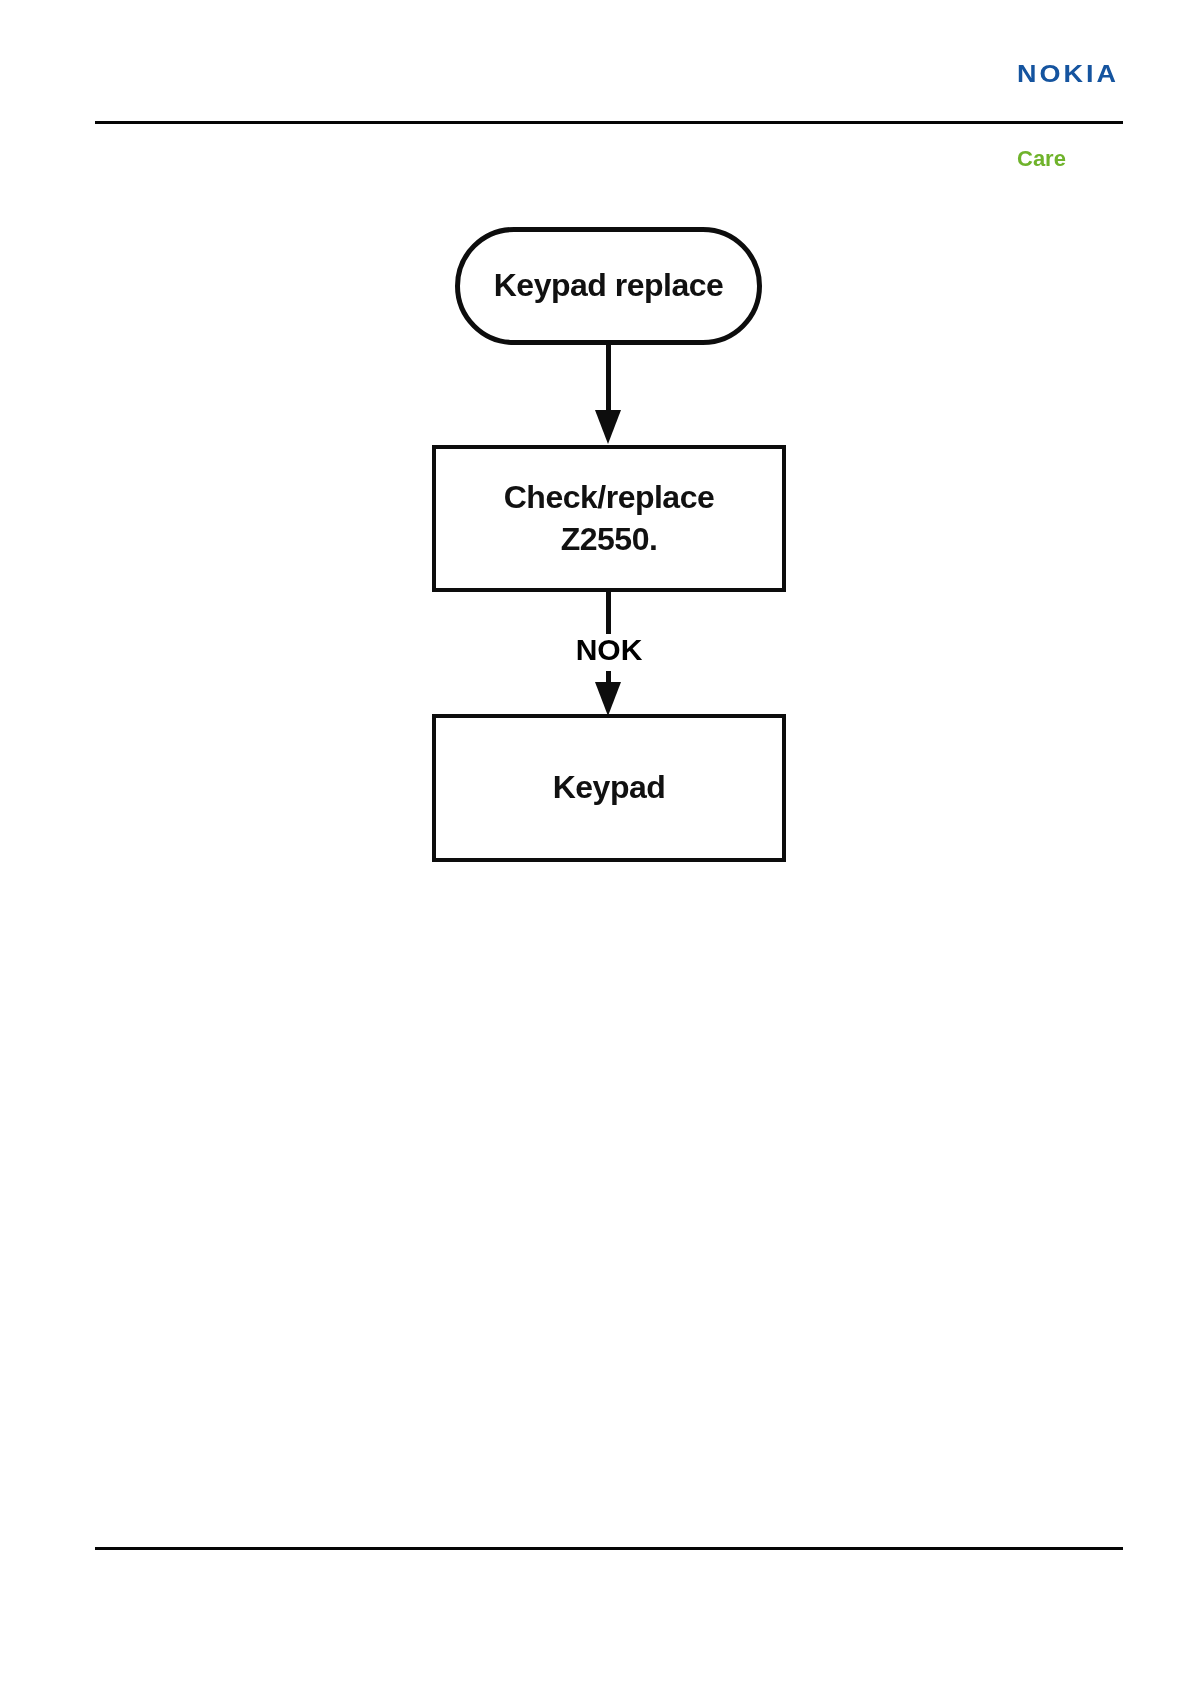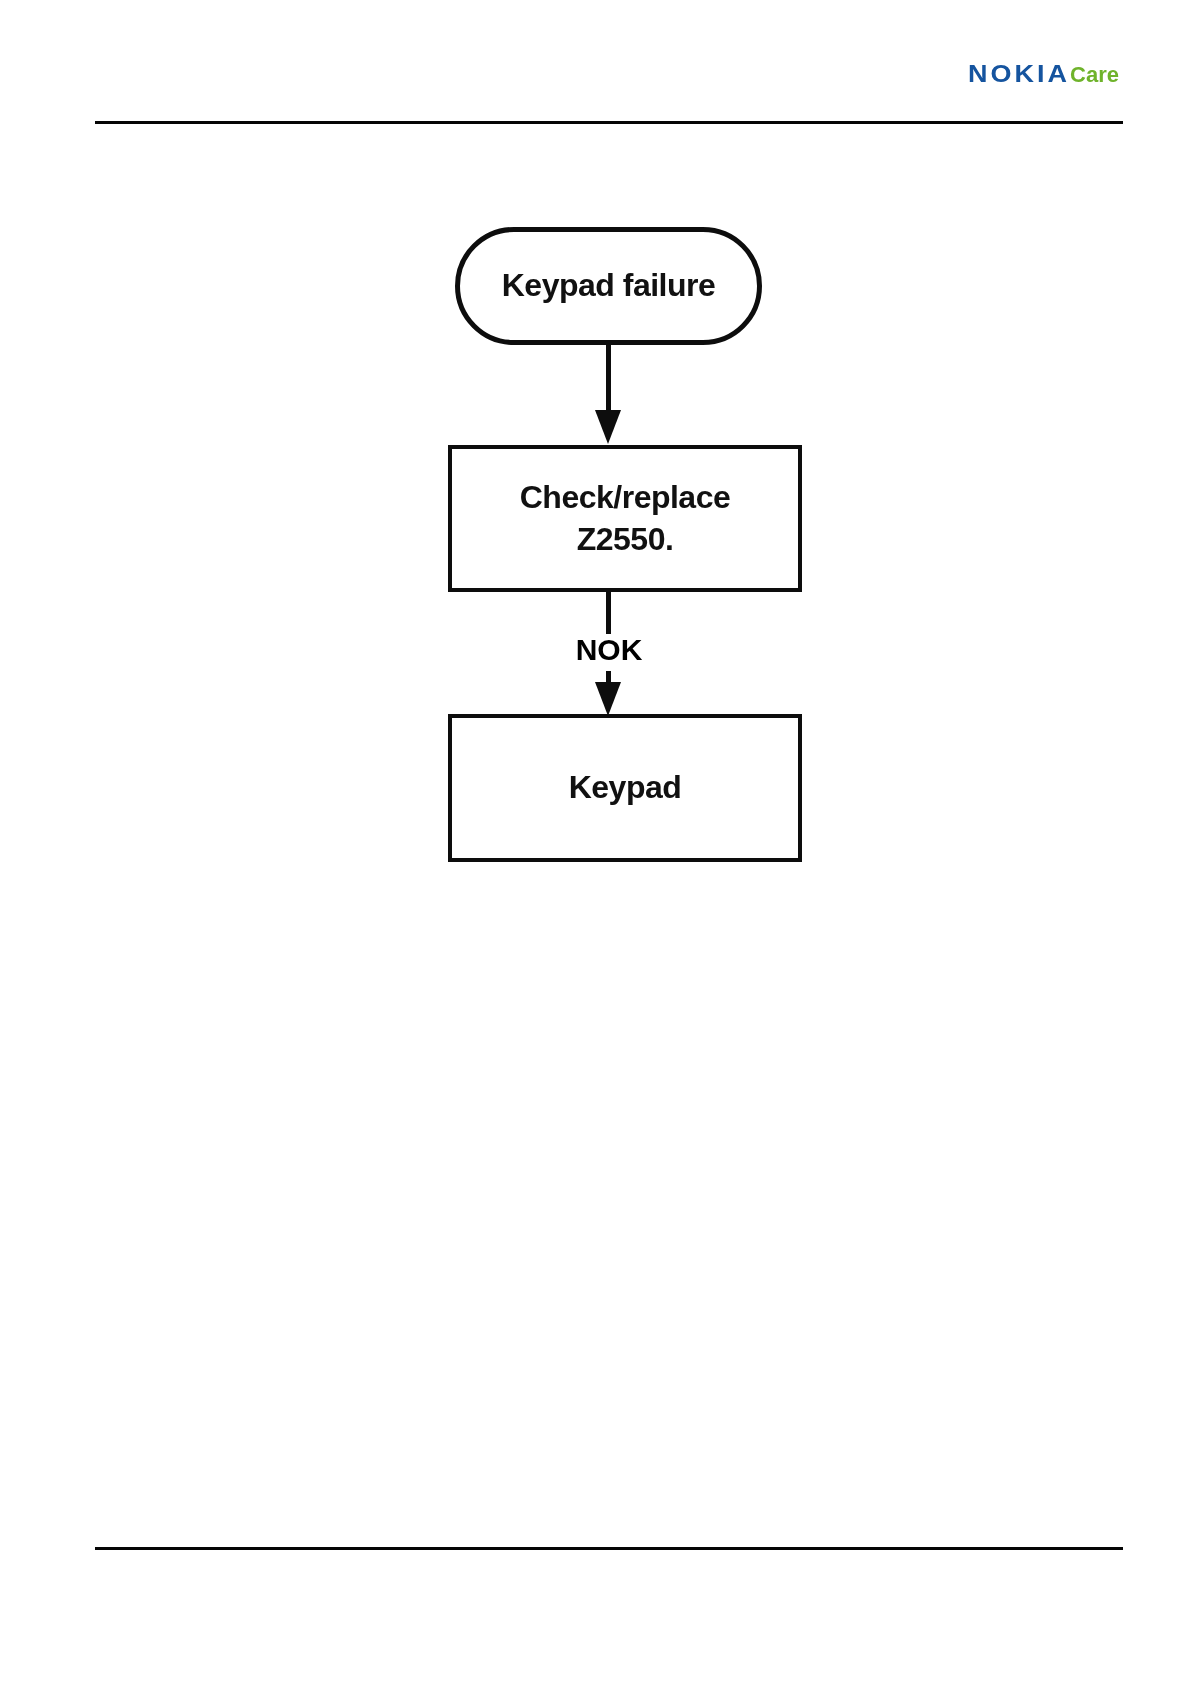--- a/index.html
+++ b/index.html
@@ -21,36 +21,38 @@
   }
   .top-rule { top: 121px; }
   .bottom-rule { top: 1547px; }
 
   
   .logo {
     position: absolute;
     top: 62px;
     right: 72px;
     display: flex;
+    flex-direction: column;
     align-items: flex-start;
+    gap: 44px;
   }
   .brand {
     font-size: 27px;
     font-weight: bold;
     letter-spacing: 3px;
     line-height: 26px;
     color: #15549f;
     transform: scaleY(0.92);
     transform-origin: top left;
   }
   .care {
     font-size: 22px;
     font-weight: bold;
     line-height: 24px;
-    margin-top: 1px;
+    margin-top: 15px;
     color: #6fb32b;
   }
 
   
   .node {
     position: absolute;
     box-sizing: border-box;
     background: #ffffff;
     display: flex;
     flex-direction: column;
@@ -66,21 +68,21 @@
   .terminator {
     left: 455px;
     top: 227px;
     width: 307px;
     height: 118px;
     border: 5px solid #0d0d0d;
     border-radius: 59px;
   }
   .process {
     width: 354px;
-    left: 448px;
+    left: 432px;
     border: 4px solid #0d0d0d;
   }
   .process-1 { top: 445px; height: 147px; }
   .process-2 { top: 714px; height: 148px; }
 
   .vline {
     position: absolute;
     left: 606px;
     width: 5px;
     background: #0d0d0d;
@@ -120,21 +122,21 @@
 
   <div class="logo">
     <div class="brand">NOKIA</div>
     <div class="care">Care</div>
   </div>
   <div class="rule top-rule"></div>
 
   <div>
 
     <div class="node terminator">
-      <span>Keypad failure</span>
+      <span>Keypad replace</span>
     </div>
 
     <div class="vline vline-1"></div>
     <div class="arrowhead arrowhead-1"></div>
 
     <div class="node process process-1">
       <div>Check/replace</div>
       <div>Z2550.</div>
     </div>
 

